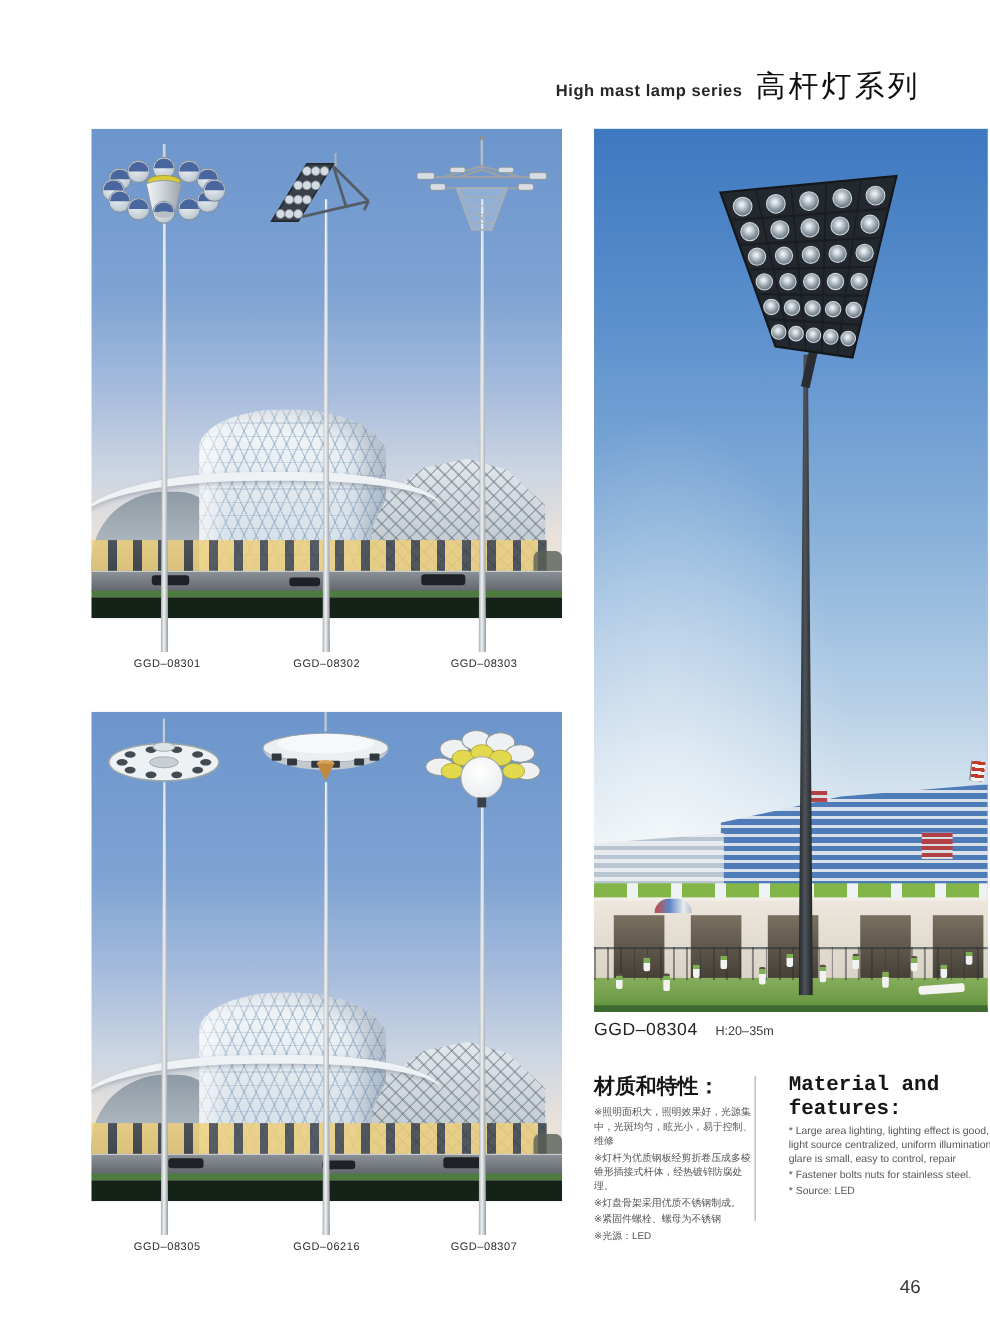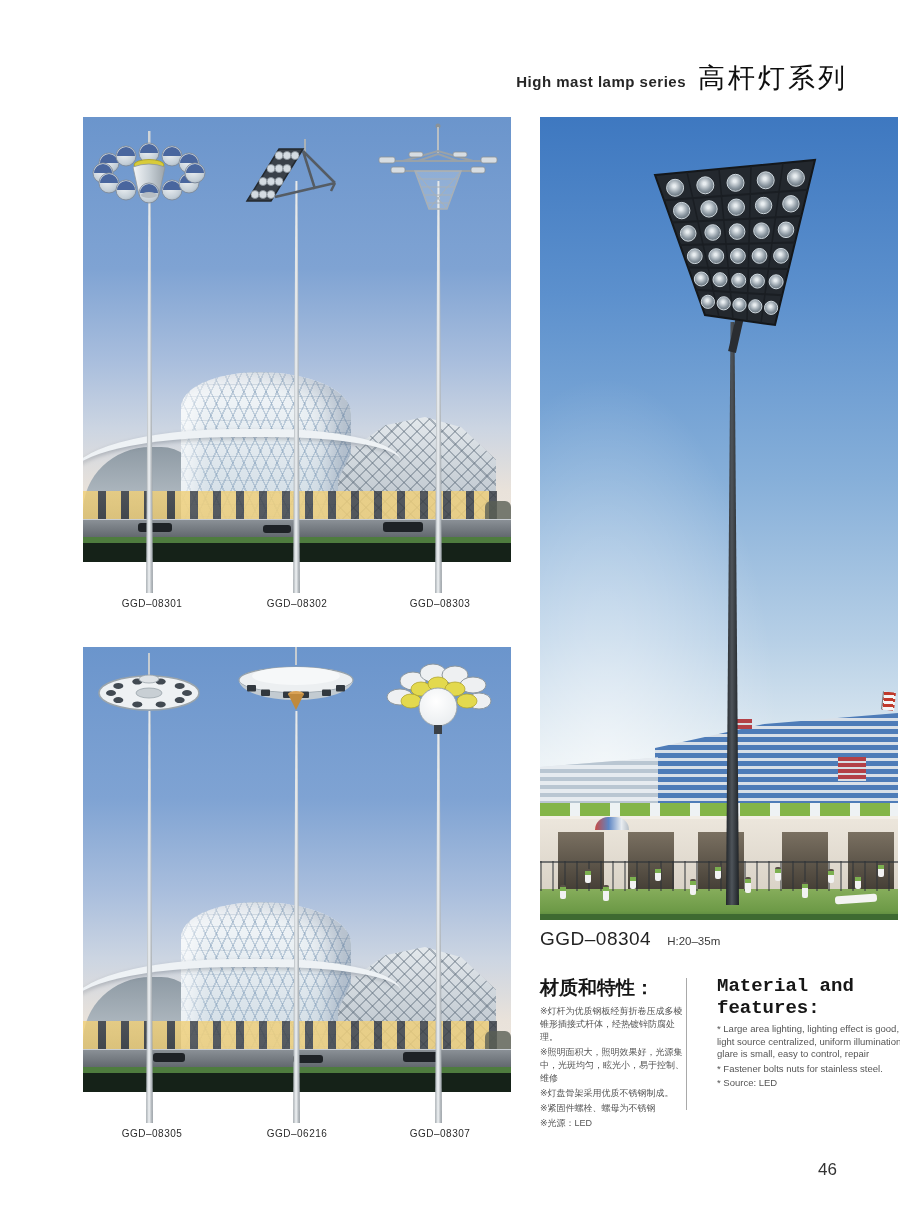--- a/index.html
+++ b/index.html
@@ -1,20 +1,20 @@
 <!DOCTYPE html>
 <html><head>
 <meta charset="utf-8">
 <style>
   html,body{margin:0;padding:0;background:#fff;}
   .page{position:relative;width:900px;height:1212px;background:#ffffff;overflow:hidden;
         font-family:"Liberation Sans","DejaVu Sans",sans-serif;color:#222;}
 
   
-  .hdr{position:absolute;left:11px;top:60px;width:837px;display:flex;justify-content:flex-end;
+  .hdr{position:absolute;left:0;top:60px;width:837px;display:flex;justify-content:flex-end;
        align-items:baseline;gap:12px;}
   .hdr .en{font-size:15px;font-weight:bold;letter-spacing:.5px;color:#262626;}
   .hdr .zh{font-size:27px;font-weight:normal;letter-spacing:3px;color:#0e0e0e;}
 
   
   .panel{position:absolute;width:428px;height:476px;background:#fff;}
   .panel-a{left:83px;top:117px;}
   .panel-b{left:83px;top:647px;}
   .photo{position:absolute;left:0;top:0;width:428px;height:445px;overflow:hidden;}
   .sky-l{position:absolute;inset:0;background:linear-gradient(180deg,#6b95cc 0%,#7fa3d3 34%,
@@ -92,21 +92,21 @@
   .sheet{position:absolute;left:295px;top:778px;width:42px;height:8px;background:#f4f4f2;
         border-radius:3px;transform:rotate(-4deg);z-index:6;}
   .umbrella{position:absolute;left:55px;top:700px;width:34px;height:13px;z-index:5;
         border-radius:17px 17px 0 0;
         background:linear-gradient(90deg,#c84b44,#5d85c4 40%,#e8ecf0 78%,#b6bec6);}
   .flag{position:absolute;left:342px;top:575px;width:12px;height:18px;z-index:2;
         background:repeating-linear-gradient(180deg,#c0392b 0 3px,#f5f5f5 3px 6px);
         transform:rotate(6deg);border-left:1px solid #777;}
 
   .label-r{position:absolute;left:540px;top:928px;display:flex;align-items:baseline;gap:16px;}
-  .label-r .code{font-size:19px;letter-spacing:.5px;color:#232323;}
+  .label-r .code{font-size:16px;letter-spacing:.5px;color:#232323;}
   .label-r .hspec{font-size:11.5px;color:#3a3a3a;}
 
   
   .features{position:absolute;left:540px;top:975px;width:358px;height:145px;}
   .f-zh{position:absolute;left:0;top:0;width:146px;}
   .f-en{position:absolute;left:158px;top:0;width:200px;margin-left:19px;}
   .features h3{margin:0 0 4px 0;font-size:19px;color:#161616;font-family:Liberation Mono, monospace;}
   .features p{margin:0 0 2px 0;color:#555;}
   .f-zh p{font-size:9px;line-height:13px;}
   .f-en p{font-size:9.5px;line-height:12.6px;}
@@ -429,22 +429,22 @@
     <div class="sheet"></div>
   </section>
   <div class="label-r">
     <span class="code">GGD–08304</span>
     <span class="hspec">H:20–35m</span>
   </div>
 
   <section class="features">
     <div class="f-zh">
       <h3>材质和特性：</h3>
+      <p>※照明面积大，照明效果好，光源集中，光斑均匀，眩光小，易于控制、维修</p>
       <p>※灯杆为优质钢板经剪折卷压成多棱锥形插接式杆体，经热镀锌防腐处理。</p>
-      <p>※照明面积大，照明效果好，光源集中，光斑均匀，眩光小，易于控制、维修</p>
       <p>※灯盘骨架采用优质不锈钢制成。</p>
       <p>※紧固件螺栓、螺母为不锈钢</p>
       <p>※光源：LED</p>
     </div>
     <div class="vdiv"></div>
     <div class="f-en">
       <h3>Material and features:</h3>
       <p>* Large area lighting, lighting effect is good, light source centralized, uniform illumination, glare is small, easy to control, repair</p>
       <p>* Fastener bolts nuts for stainless steel.</p>
       <p>* Source: LED</p>

